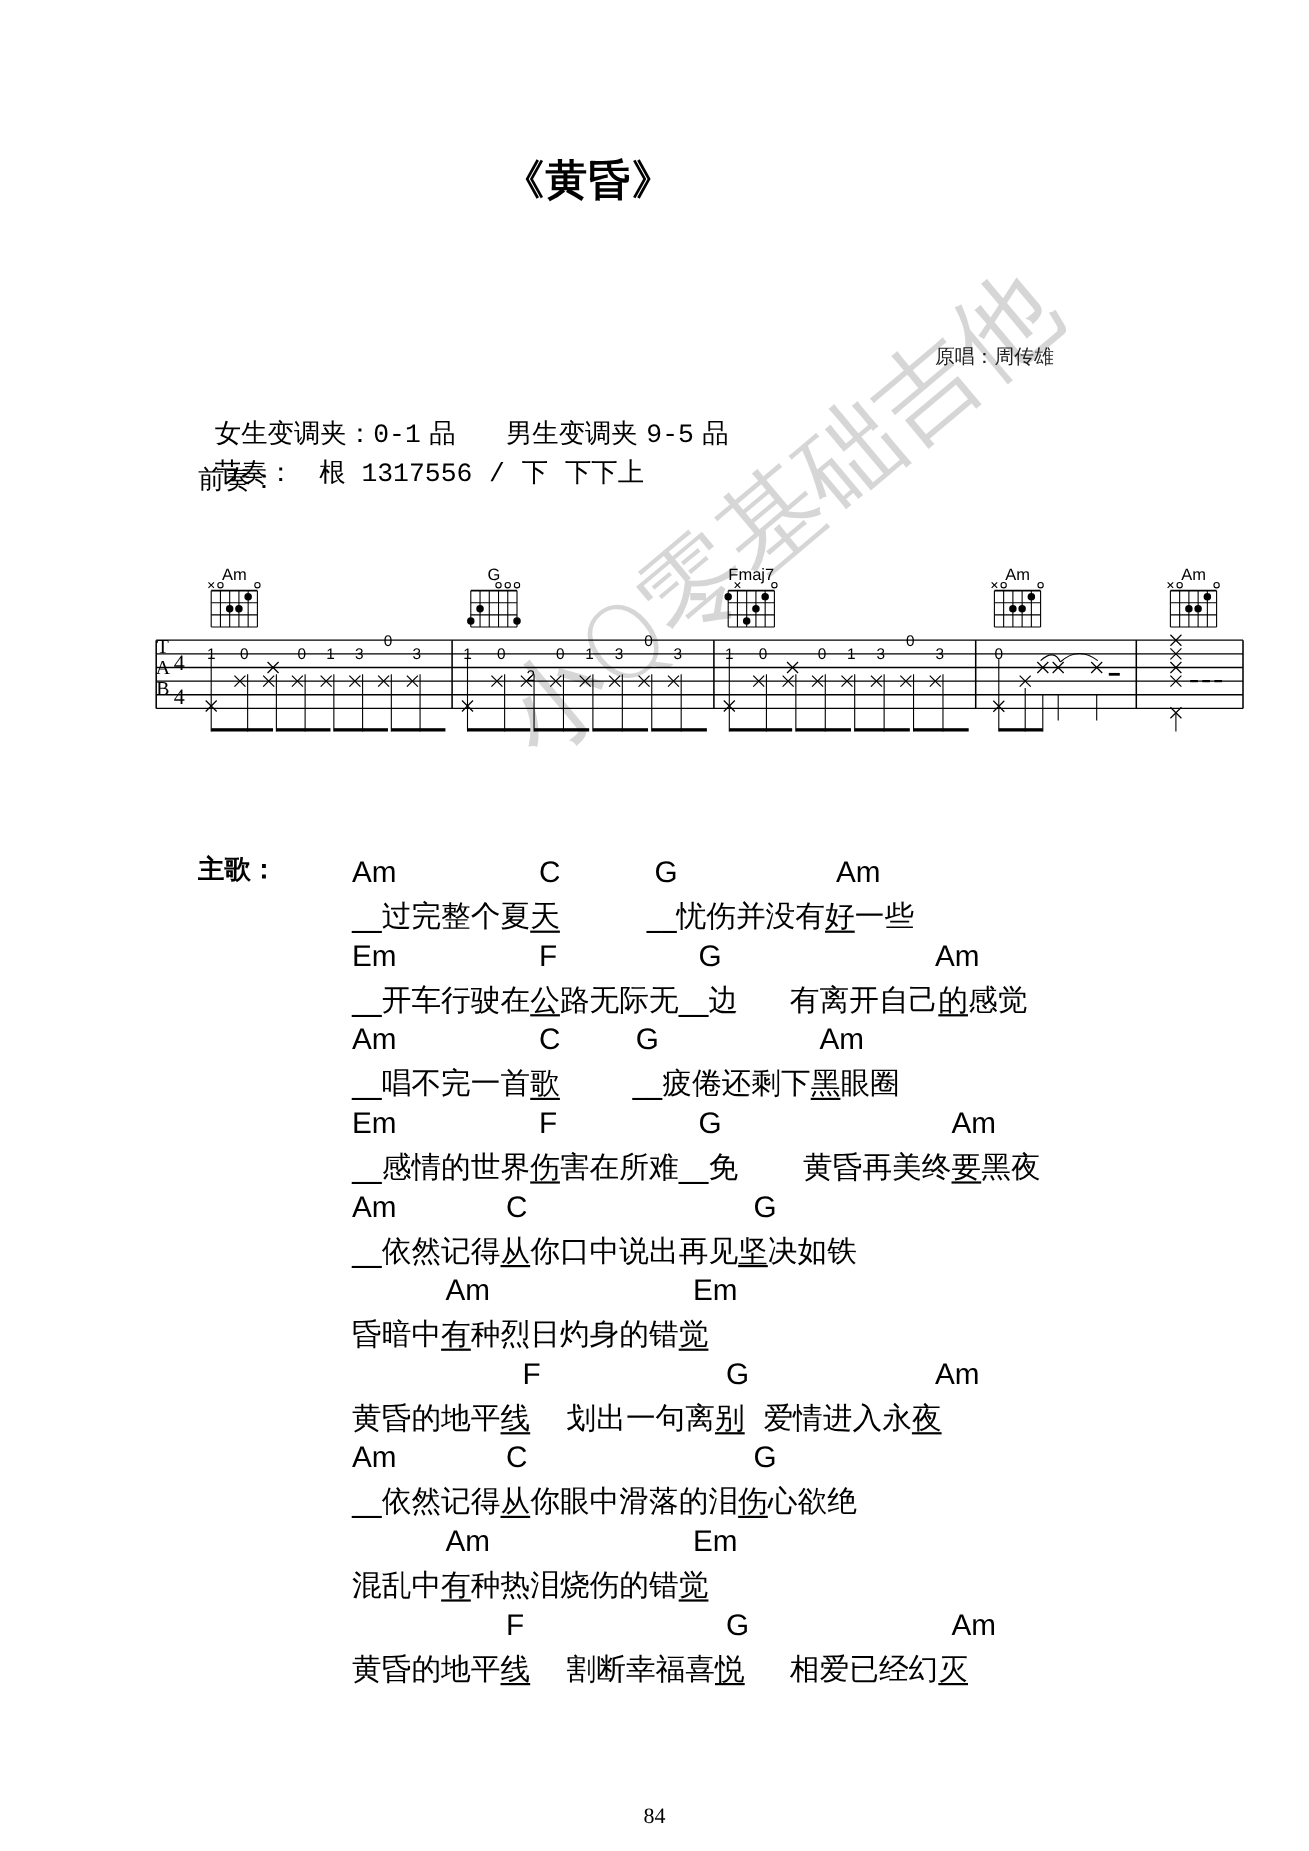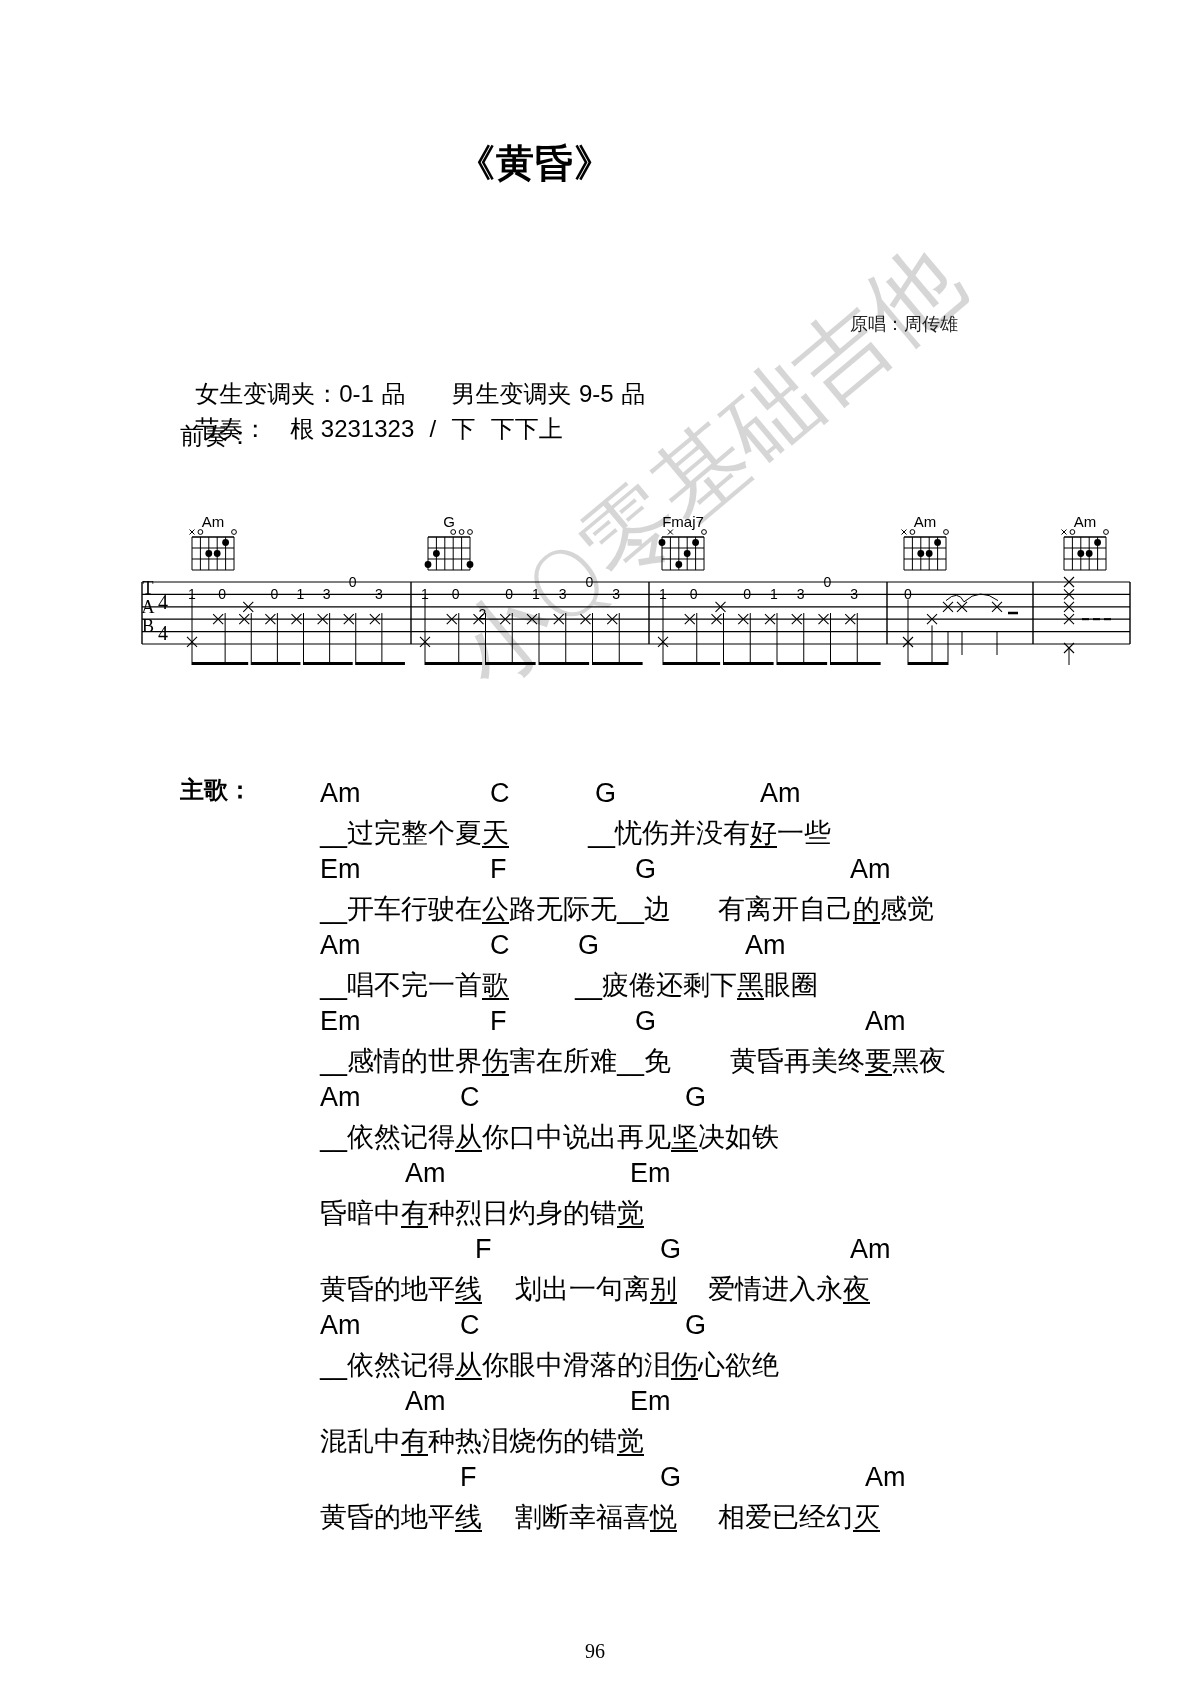--- a/index.html
+++ b/index.html
@@ -2,21 +2,21 @@
 <html><head>
 <meta charset="utf-8">
 <style>
   html, body { margin: 0; padding: 0; background: #ffffff; }
   body { width: 1190px; height: 1683px; position: relative; overflow: hidden;
          font-family: "DejaVu Sans", "Liberation Sans", sans-serif; color: #000; }
   .abs { position: absolute; }
   .title { left: 0; width: 1070px; top: 138px; text-align: center; font-size: 38px; font-weight: bold; letter-spacing: 1px; }
   .singer { left: 850px; top: 312px; font-size: 18px; color: #222; }
   .meta { left: 180px; font-size: 24px; white-space: pre; }
-  .meta .num { font-family: Liberation Sans, sans-serif; }
+  .meta .num { font-family: Liberation Mono, monospace; }
   #tab-svg { left: 0; top: 0; }
   .section-label { left: 180px; top: 774px; font-size: 24px; font-weight: bold; }
   .song { left: 320px; top: 774px; width: 800px; }
   .line { position: relative; height: 38px; }
   .chord-row { font-family: "Liberation Sans", sans-serif; font-size: 27px; }
   .chord-row span { position: absolute; top: 4px; }
   .lyric-row span { position: absolute; top: 3px; font-size: 27px; white-space: pre; }
   .u { text-decoration: underline; text-underline-offset: 4px; }
   .page-num { left: 0; width: 1190px; top: 1640px; text-align: center; font-size: 20px; font-family: "Liberation Serif", serif; }
   .watermark { left: 430px; top: 620px; font-size: 92px; color: rgba(0,0,0,0.16); transform: rotate(-40deg); transform-origin: left top; white-space: nowrap; pointer-events: none; font-weight: 300; }
@@ -28,21 +28,21 @@
 
 <div class="abs singer">
   <span>原唱：</span><span>周传雄</span>
 </div>
 
 <div class="abs meta" style="top:350px;">
   <span>女生变调夹：</span><span class="num">0-1</span> <span>品</span>      <span>男生变调夹</span> <span class="num">9-5</span> <span>品</span>
 </div>
 
 <div class="abs meta" style="top:385px;">
-  <span>节奏：</span>   <span class="num">根 3231323</span>  <span class="num">/</span>  <span>下  下下上</span>
+  <span>节奏：</span>   <span class="num">根 1317556</span>  <span class="num">/</span>  <span>下  下下上</span>
 </div>
 
 <div class="abs meta" style="top:420px;">前奏：</div>
 
 <svg id="tab-svg" class="abs" width="1190" height="680">
     <g>
       <line x1="142" x2="1130" y1="582" y2="582" stroke="#000" stroke-width="1.2"></line>
       <line x1="142" x2="1130" y1="594.4" y2="594.4" stroke="#000" stroke-width="1.2"></line>
       <line x1="142" x2="1130" y1="606.8" y2="606.8" stroke="#000" stroke-width="1.2"></line>
       <line x1="142" x2="1130" y1="619.2" y2="619.2" stroke="#000" stroke-width="1.2"></line>
@@ -375,21 +375,21 @@
       <span style="left: 0px;"><span style="position: static;">昏</span><span style="position: static;">暗</span><span style="position: static;">中</span><span class="u" style="position: static;">有</span><span style="position: static;">种</span><span style="position: static;">烈</span><span style="position: static;">日</span><span style="position: static;">灼</span><span style="position: static;">身</span><span style="position: static;">的</span><span style="position: static;">错</span><span class="u" style="position: static;">觉</span></span>
     </div>
     <div class="line chord-row">
       <span style="left: 155px;">F</span>
       <span style="left: 340px;">G</span>
       <span style="left: 530px;">Am</span>
     </div>
     <div class="line lyric-row">
       <span style="left: 0px;"><span style="position: static;">黄</span><span style="position: static;">昏</span><span style="position: static;">的</span><span style="position: static;">地</span><span style="position: static;">平</span><span class="u" style="position: static;">线</span></span>
       <span style="left: 195px;"><span style="position: static;">划</span><span style="position: static;">出</span><span style="position: static;">一</span><span style="position: static;">句</span><span style="position: static;">离</span><span class="u" style="position: static;">别</span></span>
-      <span style="left: 388px;"><span style="position: static;">爱</span><span style="position: static;">情</span><span style="position: static;">进</span><span style="position: static;">入</span><span style="position: static;">永</span><span class="u" style="position: static;">夜</span></span>
+      <span style="left: 374px;"><span style="position: static;">爱</span><span style="position: static;">情</span><span style="position: static;">进</span><span style="position: static;">入</span><span style="position: static;">永</span><span class="u" style="position: static;">夜</span></span>
     </div>
     <div class="line chord-row">
       <span style="left: 0px;">Am</span>
       <span style="left: 140px;">C</span>
       <span style="left: 365px;">G</span>
     </div>
     <div class="line lyric-row">
       <span style="left: 0px;"><span style="position: static;">_</span><span style="position: static;">_</span><span style="position: static;">依</span><span style="position: static;">然</span><span style="position: static;">记</span><span style="position: static;">得</span><span class="u" style="position: static;">从</span><span style="position: static;">你</span><span style="position: static;">眼</span><span style="position: static;">中</span><span style="position: static;">滑</span><span style="position: static;">落</span><span style="position: static;">的</span><span style="position: static;">泪</span><span class="u" style="position: static;">伤</span><span style="position: static;">心</span><span style="position: static;">欲</span><span style="position: static;">绝</span></span>
     </div>
     <div class="line chord-row">
@@ -404,13 +404,13 @@
       <span style="left: 340px;">G</span>
       <span style="left: 545px;">Am</span>
     </div>
     <div class="line lyric-row">
       <span style="left: 0px;"><span style="position: static;">黄</span><span style="position: static;">昏</span><span style="position: static;">的</span><span style="position: static;">地</span><span style="position: static;">平</span><span class="u" style="position: static;">线</span></span>
       <span style="left: 195px;"><span style="position: static;">割</span><span style="position: static;">断</span><span style="position: static;">幸</span><span style="position: static;">福</span><span style="position: static;">喜</span><span class="u" style="position: static;">悦</span></span>
       <span style="left: 398px;"><span style="position: static;">相</span><span style="position: static;">爱</span><span style="position: static;">已</span><span style="position: static;">经</span><span style="position: static;">幻</span><span class="u" style="position: static;">灭</span></span>
     </div>
   </div>
 
-<div class="abs page-num">96</div>
+<div class="abs page-num">84</div>
 
 </body></html>

